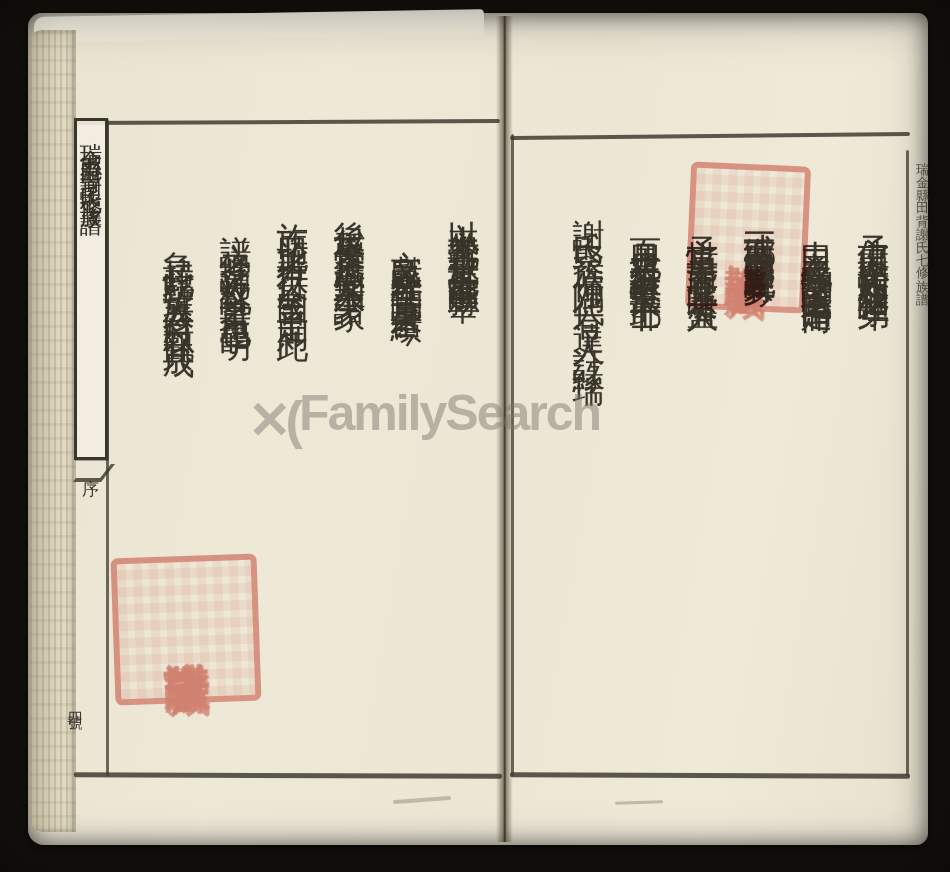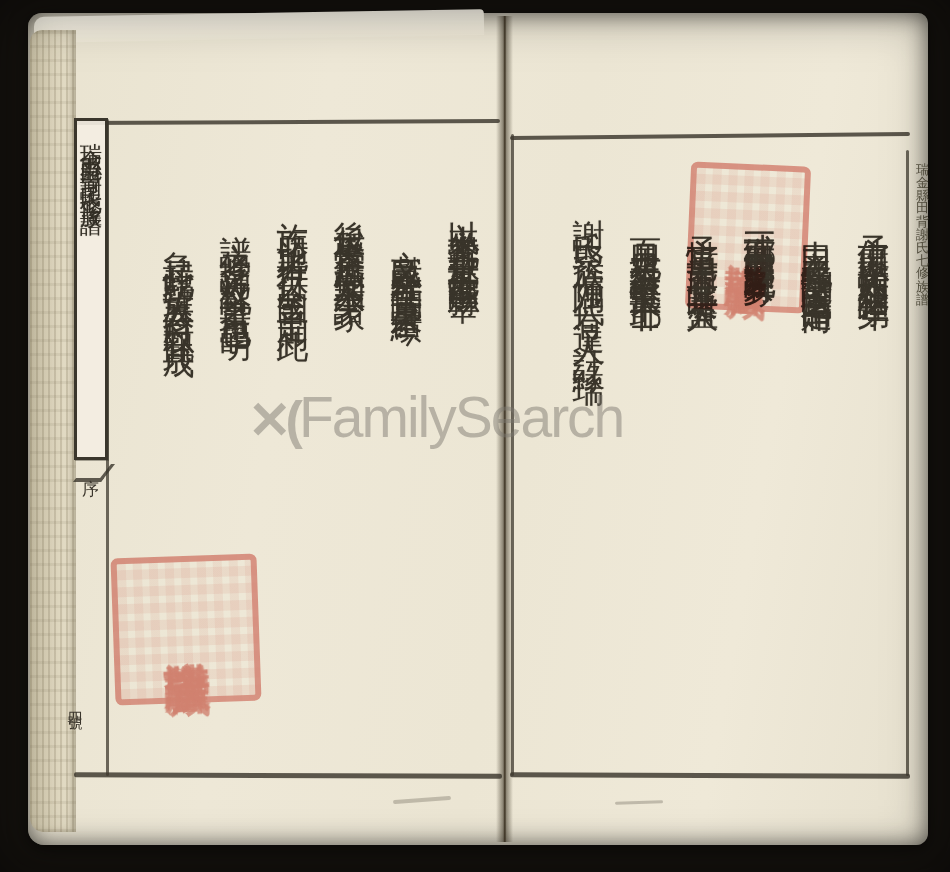--- a/index.html
+++ b/index.html
@@ -79,21 +79,21 @@
   
   .pencil{position:absolute;background:rgba(95,90,78,.32);border-radius:3px;}
   .pencil.p1{left:393px;top:798px;width:58px;height:4px;transform:rotate(-4deg);}
   .pencil.p2{left:615px;top:801px;width:48px;height:3px;transform:rotate(-2deg);}
   
   .watermark{position:absolute;left:248px;top:384px;display:flex;align-items:flex-start;
         color:rgba(124,120,110,.48);pointer-events:none;white-space:nowrap;
         font-family:"Liberation Sans", sans-serif;}
   .wm-logo{font-size:52px;font-weight:bold;margin-right:2px;margin-top:6px;
         letter-spacing:-6px;}
-  .wm-text{font-size:57px;font-weight:normal;letter-spacing:-2px;text-align:center;}
+  .wm-text{font-size:50px;font-weight:bold;letter-spacing:-2px;text-align:center;}
   
   .vignette{position:absolute;inset:0;pointer-events:none;
         box-shadow:inset 0 0 60px rgba(0,0,0,.55);}
 </style>
 </head>
 <body>
 
 <div class="stage">
 
   <div class="book"></div>

